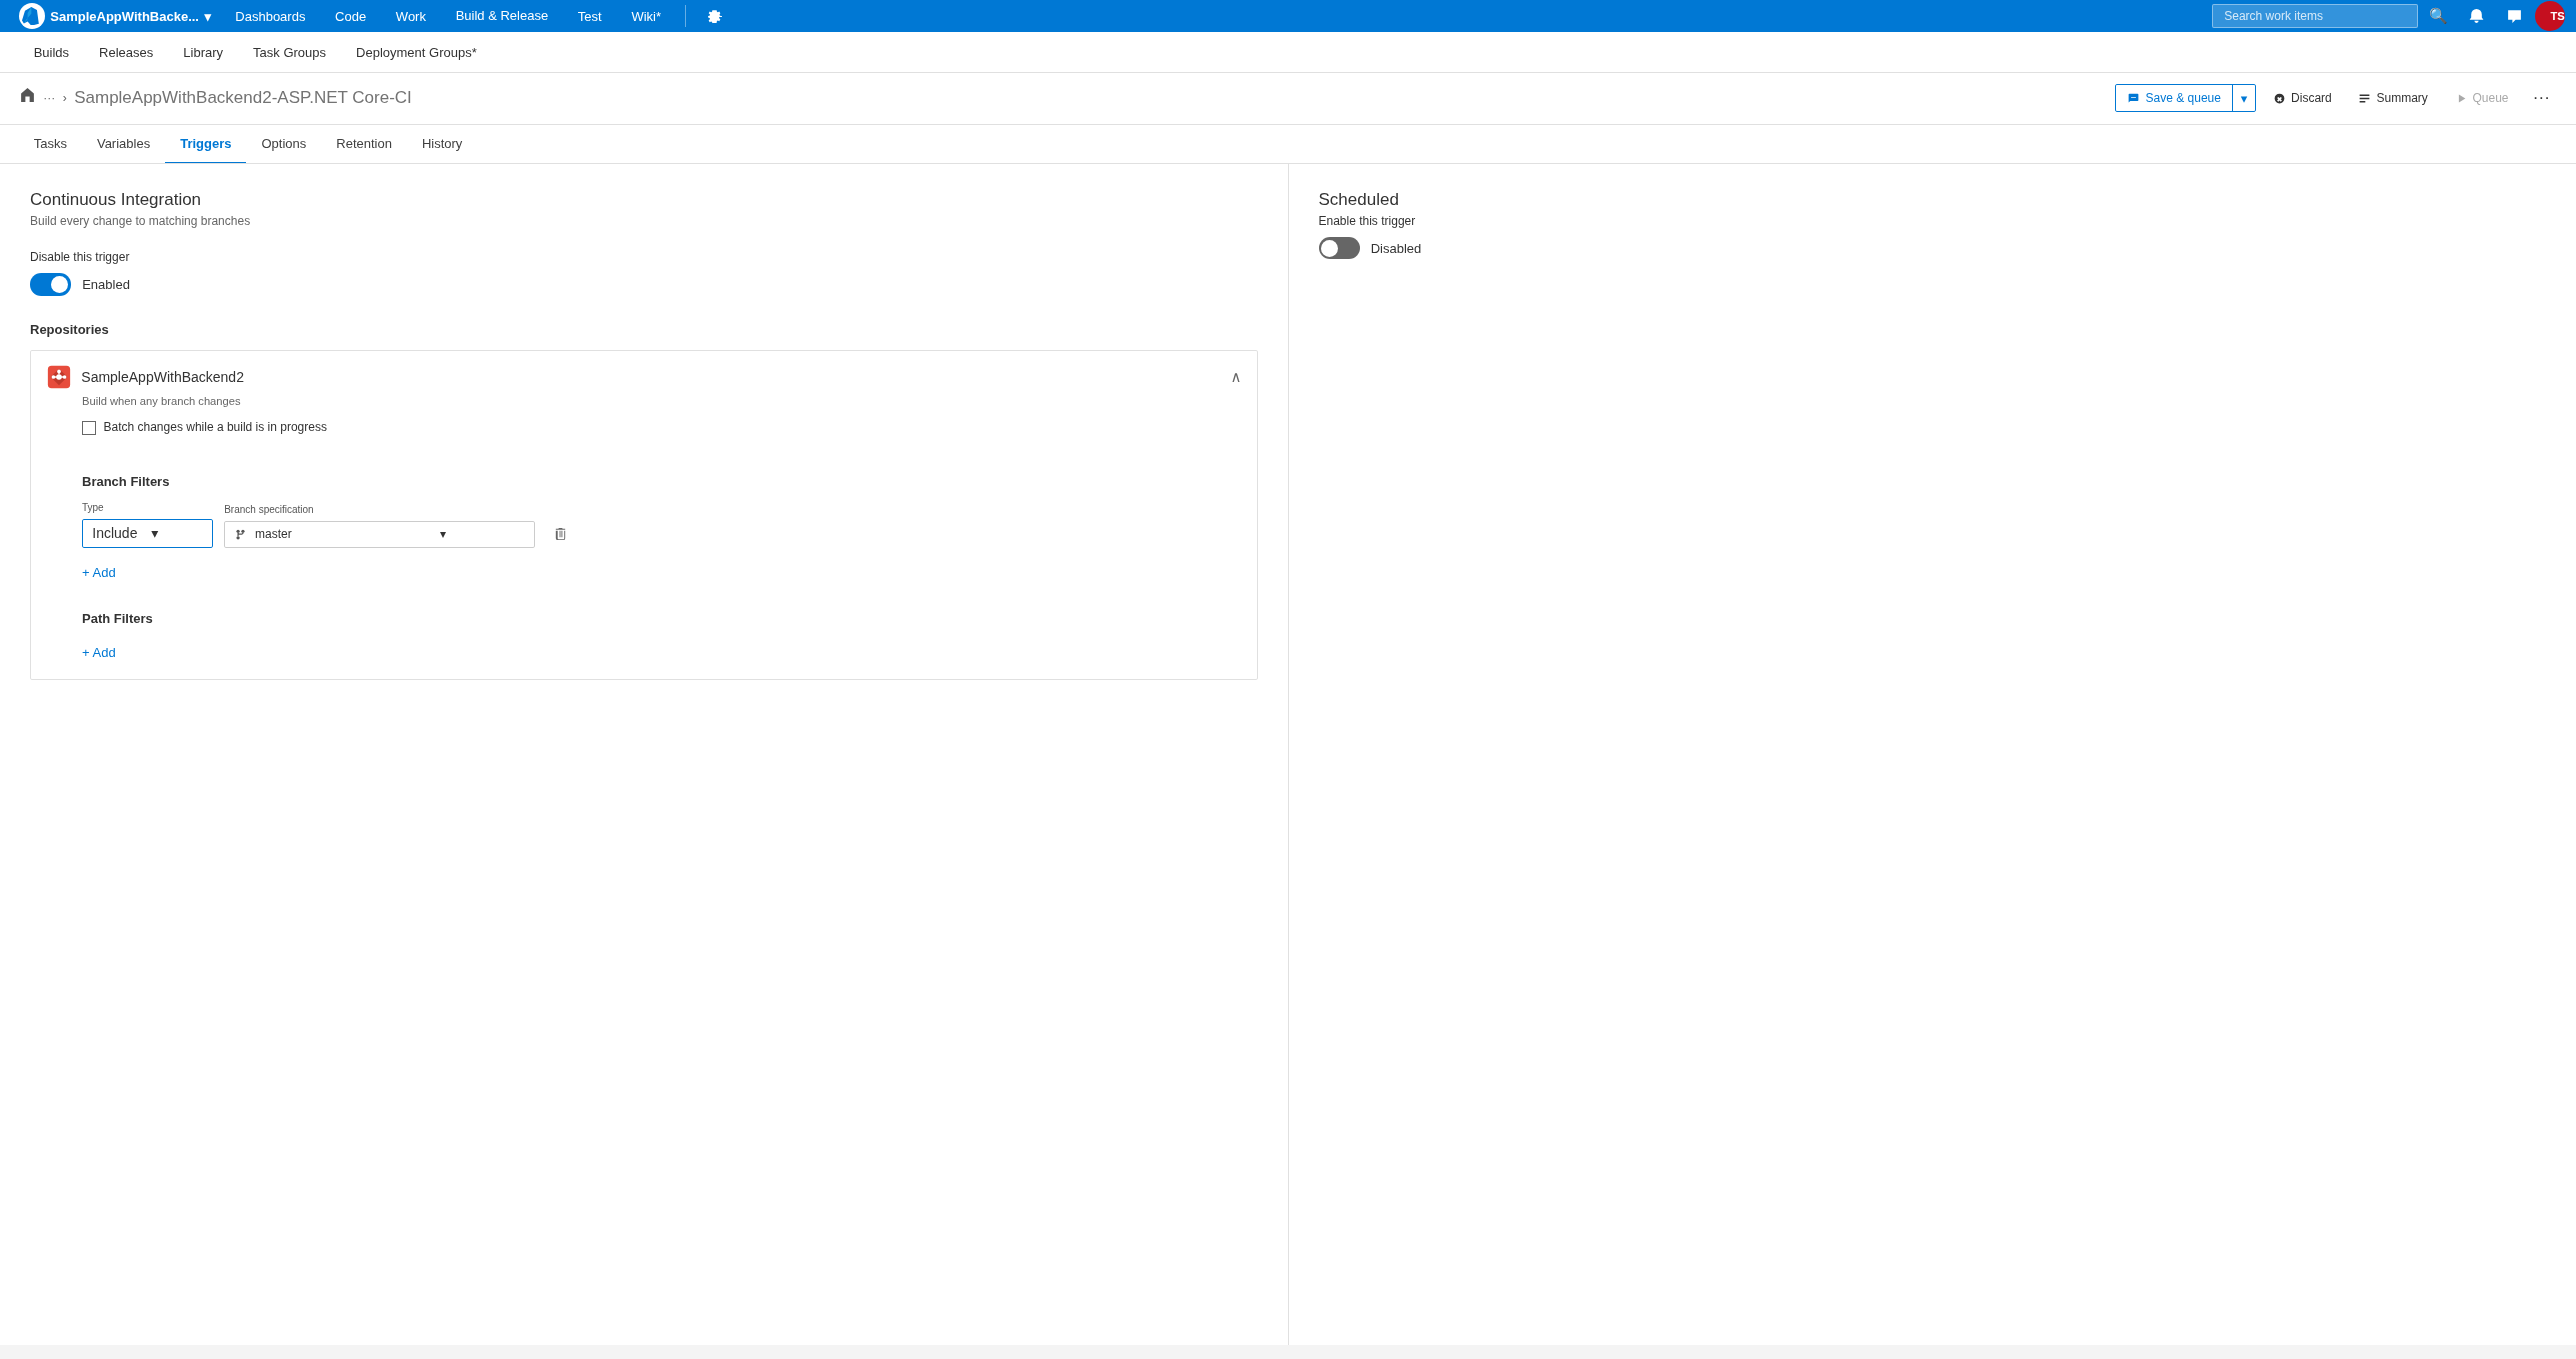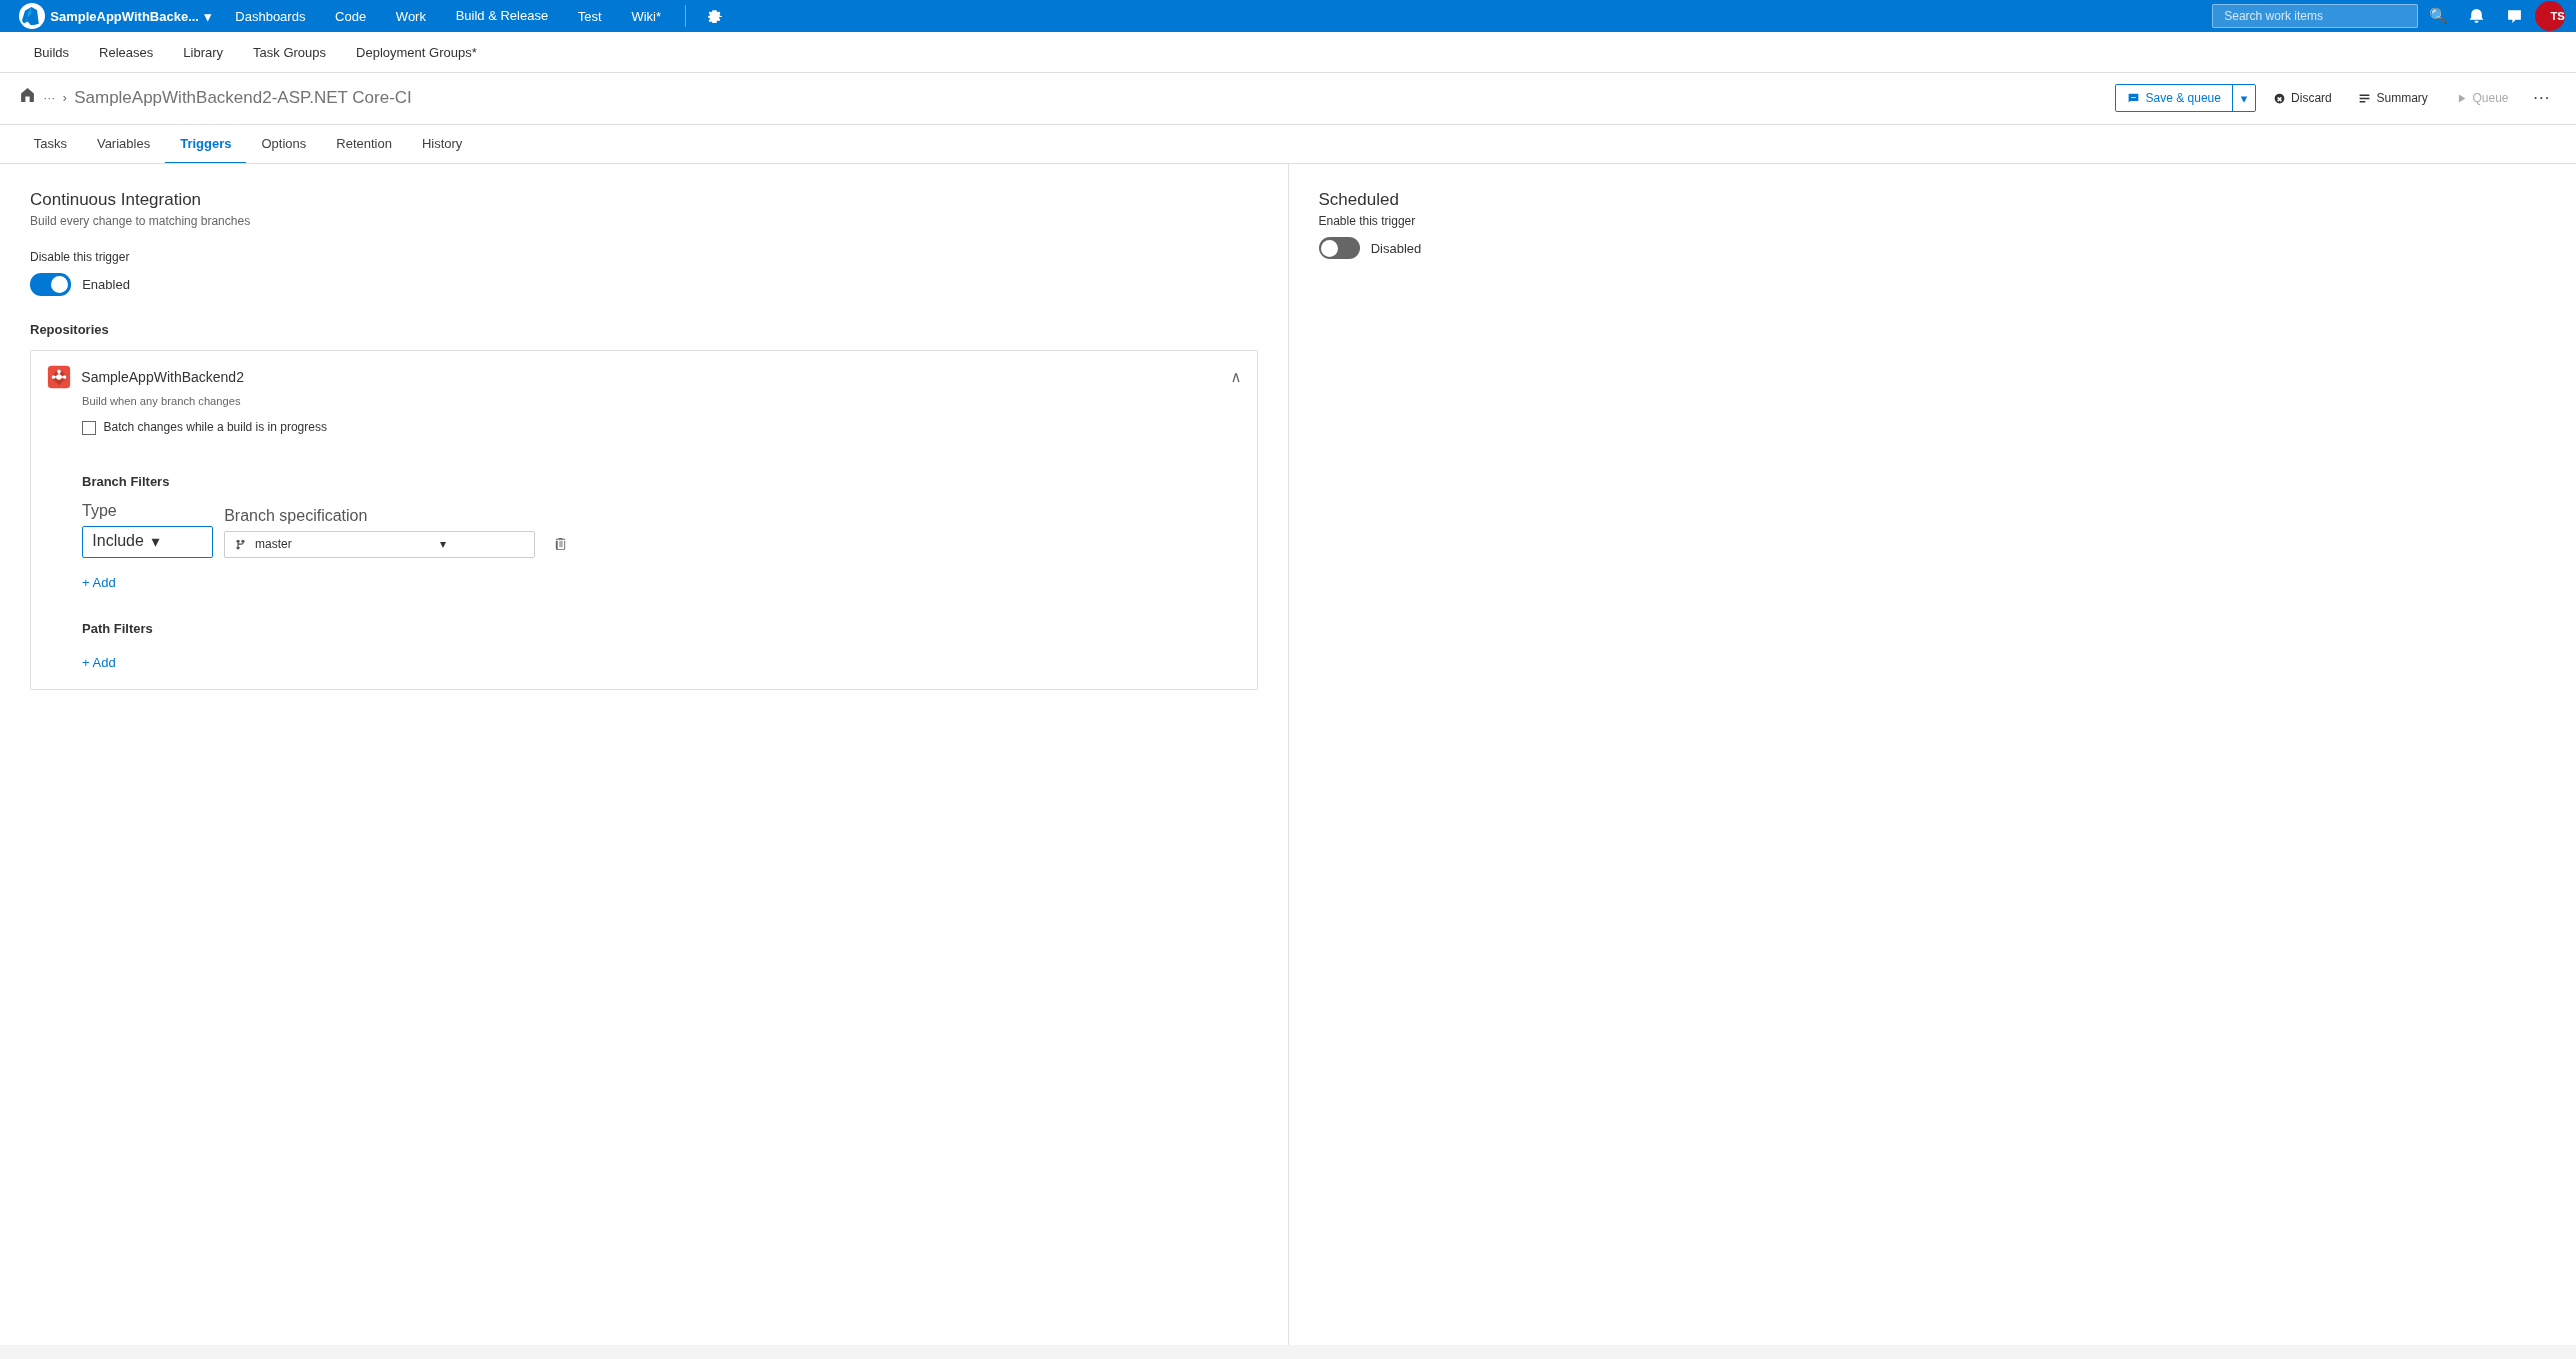--- a/index.html
+++ b/index.html
@@ -319,32 +319,32 @@
     .filters-section { margin-left: 0; }
     .filters-title { font-size: 13px; font-weight: 600; margin-bottom: 13px; margin-top: 39px; }
     .filter-row {
       display: flex;
       align-items: flex-end;
       gap: 11.2px;
       margin-bottom: 11.2px;
     }
     .filter-col label {
       display: block;
-      font-size: 16px;
+      font-size: 10px;
       color: #555;
       margin-bottom: 5.6px;
     }
     .select-box {
       border: 0.9px solid #0078d4;
       padding: 5.6px 9.3px;
-      font-size: 16px;
-      cursor: pointer;
-      background: white;
-      display: flex;
-      align-items: flex-start;
+      font-size: 14px;
+      cursor: pointer;
+      background: white;
+      display: flex;
+      align-items: flex-end;
       gap: 7.5px;
       width: 131px;
       border-radius: 1.9px;
     }
     .select-box span { flex: 1; }
     .branch-select {
       border: 0.9px solid #ccc;
       padding: 5.6px 9.3px;
       font-size: 12px;
       cursor: pointer;

